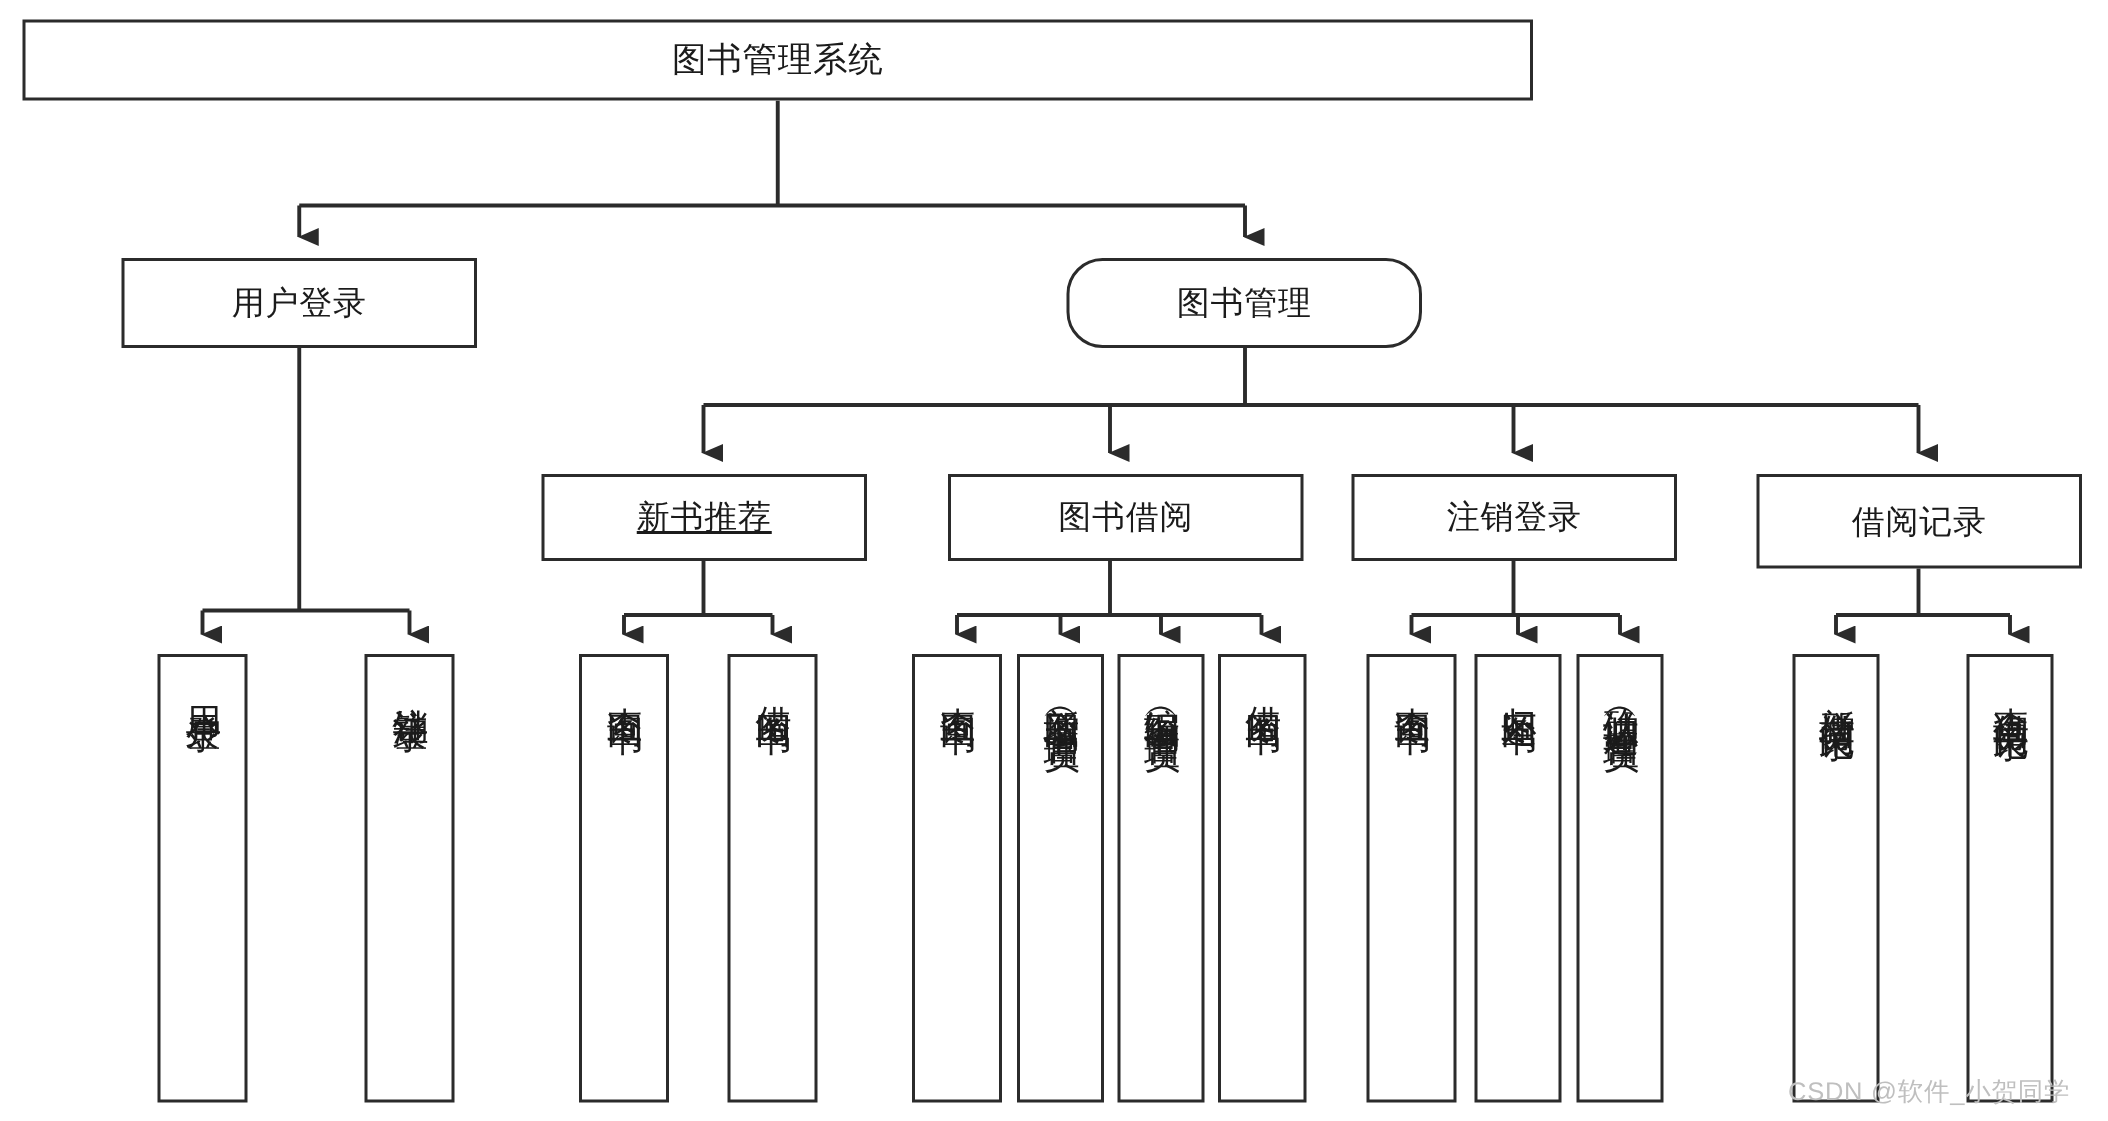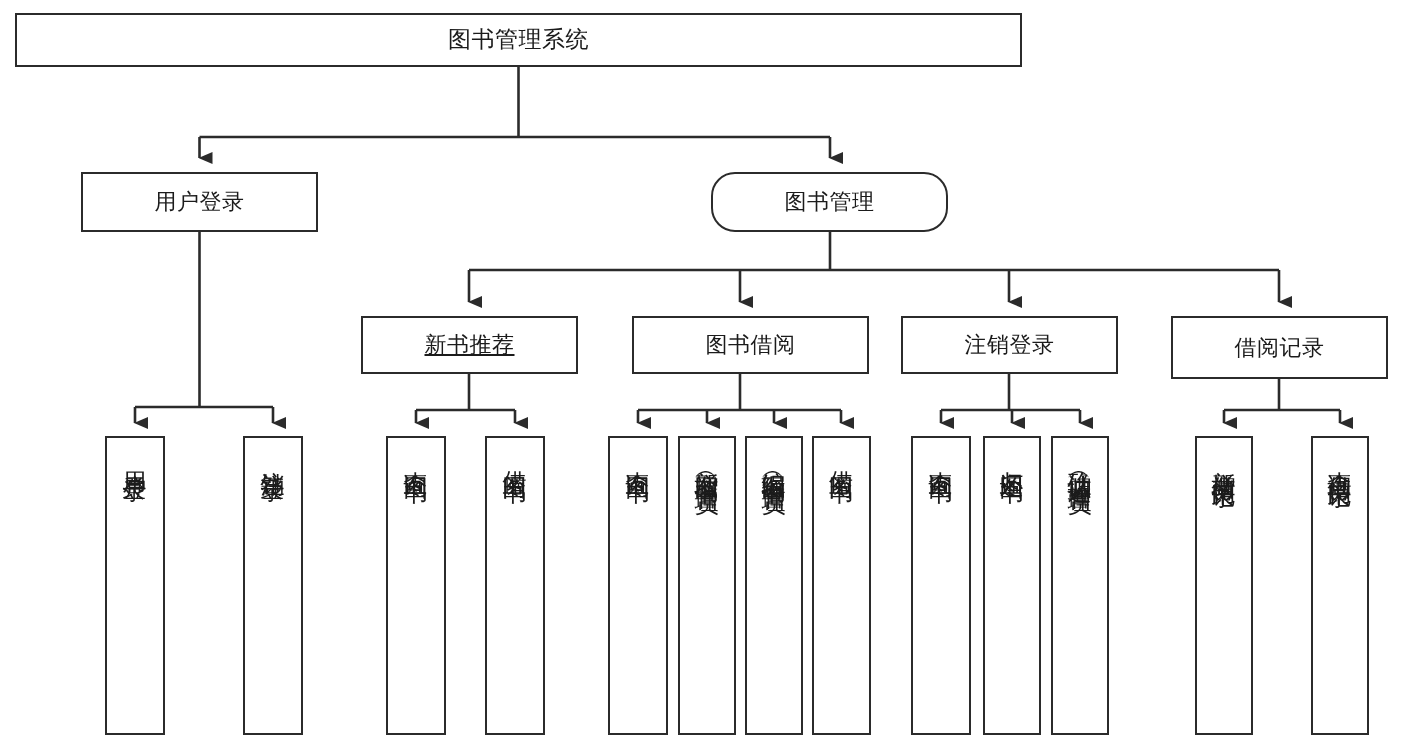--- a/index.html
+++ b/index.html
@@ -175,14 +175,15 @@
   <div class="node vertical" style="left:1051px; top:436px; width:58px; height:299px;">
     <span class="lbl">确认归还（管理员）</span>
   </div>
   <div class="node vertical" style="left:1195px; top:436px; width:58px; height:299px;">
     <span class="lbl">新增借阅记录</span>
   </div>
   <div class="node vertical" style="left:1311px; top:436px; width:58px; height:299px;">
     <span class="lbl">查询借阅记录</span>
   </div>
 
+  <div class="watermark" style="left:1192px; top:716px;">CSDN @软件_小贺同学</div>
 
 </div>
 
 </body></html>

